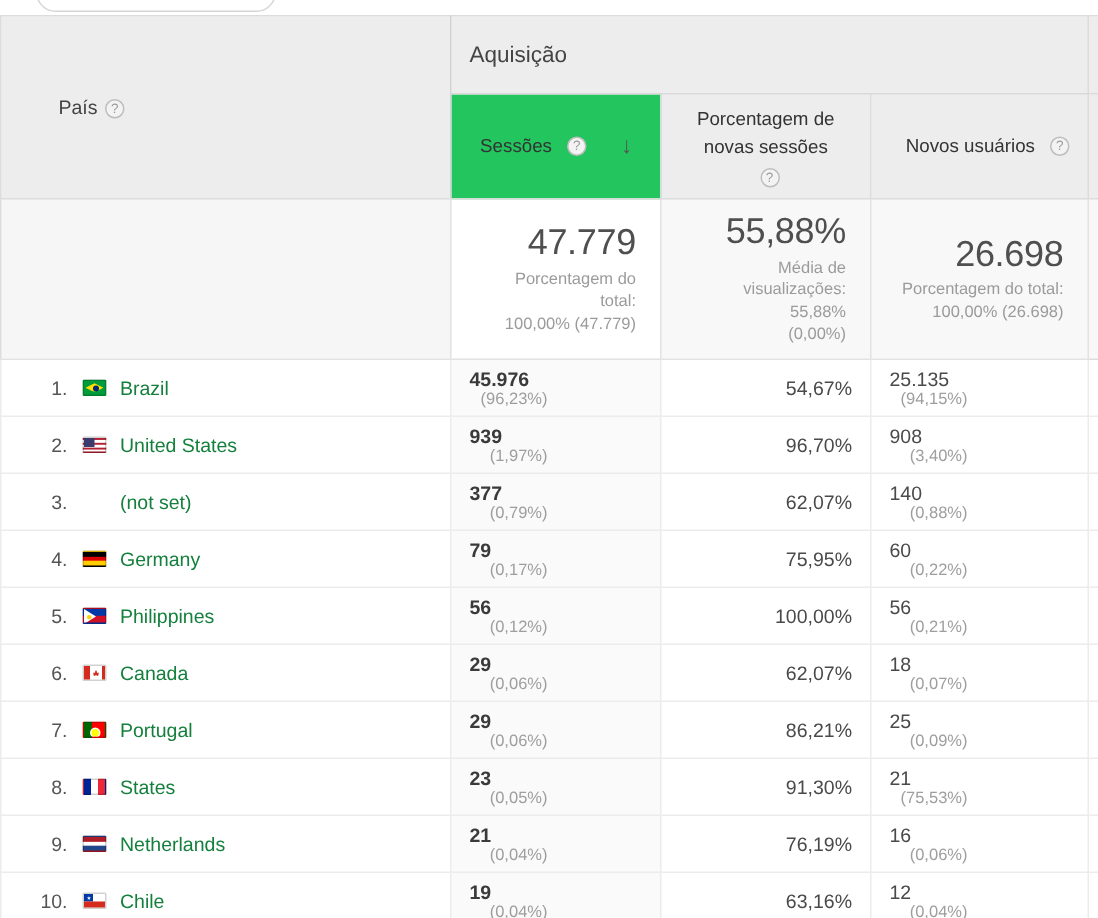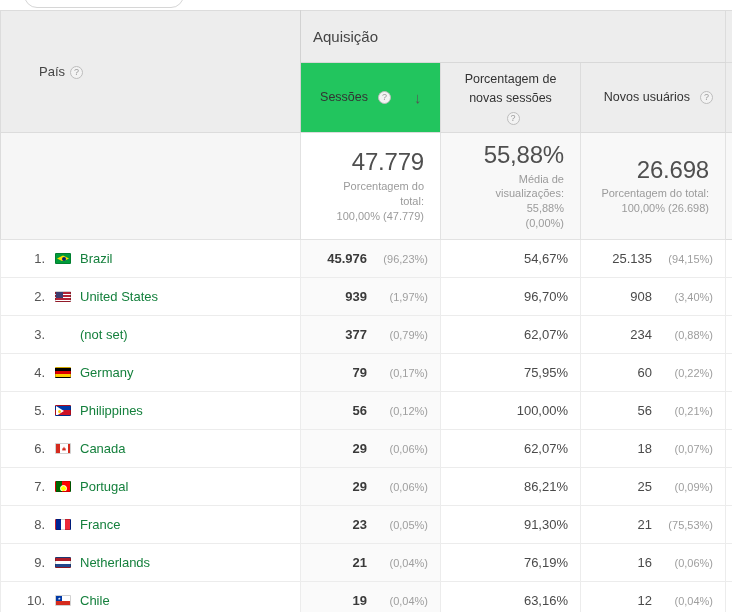--- a/index.html
+++ b/index.html
@@ -219,21 +219,21 @@
     text-decoration: none;
     cursor: pointer;
     font-size: 13px;
   }
 
   
   .metric-inner {
     display: flex;
     align-items: baseline;
     justify-content: flex-end;
-    gap: 9px;
+    flex-direction: column;
   }
   .metric-val {
     font-weight: bold;
     color: #3a3a3a;
     font-size: 13px;
   }
   .metric-val.plain { font-weight: normal; color: #4a4a4a; }
   .metric-share {
     color: #9e9e9e;
     font-size: 11px;
@@ -480,21 +480,21 @@
             <div class="metric-inner">
               <span class="metric-val">377</span>
               <span class="metric-share">(0,79%)</span>
             </div>
           </td>
           <td>
             <div class="metric-single">62,07%</div>
           </td>
           <td>
             <div class="metric-inner">
-              <span class="metric-val plain">234</span>
+              <span class="metric-val plain">140</span>
               <span class="metric-share">(0,88%)</span>
             </div>
           </td>
           <td class="clip-col"></td>
         </tr>
         <tr>
           <td class="cell-dim">
             <div class="dim-inner">
               <span class="row-index">4.</span>
               <span class="flag fl-de"></span>
@@ -591,21 +591,21 @@
               <span class="metric-share">(0,09%)</span>
             </div>
           </td>
           <td class="clip-col"></td>
         </tr>
         <tr>
           <td class="cell-dim">
             <div class="dim-inner">
               <span class="row-index">8.</span>
               <span class="flag fl-fr"></span>
-              <a class="country-link" href="#">France</a>
+              <a class="country-link" href="#">States</a>
             </div>
           </td>
           <td class="sorted">
             <div class="metric-inner">
               <span class="metric-val">23</span>
               <span class="metric-share">(0,05%)</span>
             </div>
           </td>
           <td>
             <div class="metric-single">91,30%</div>

